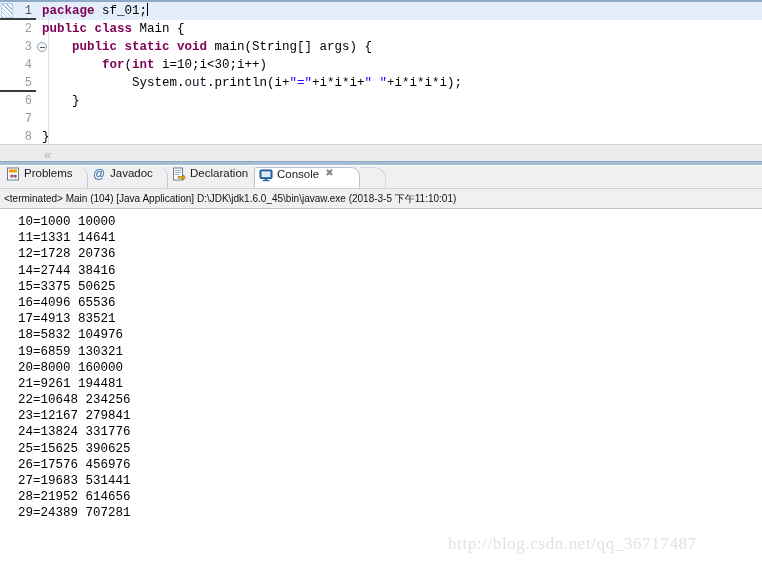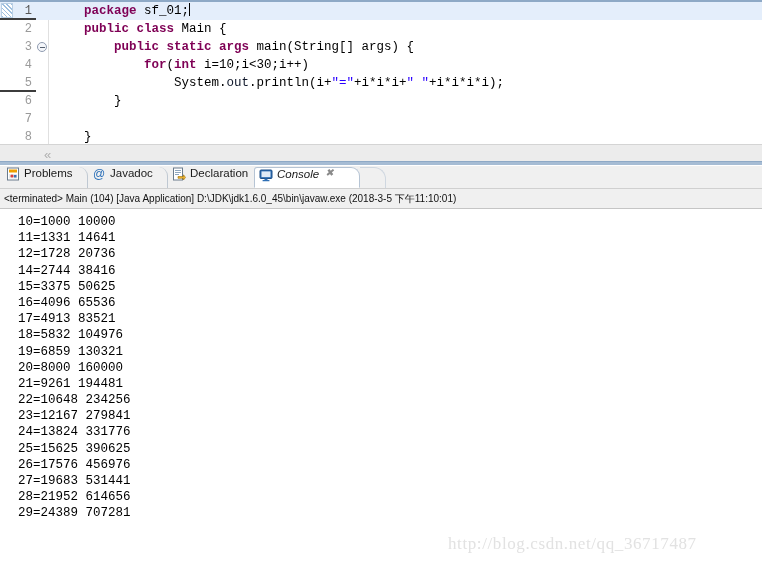--- a/index.html
+++ b/index.html
@@ -105,21 +105,20 @@
     left: 48px; top: 2px;
     width: 1px;
     height: 143px;
     background: #e0e0e0;
   }
   .code-text {
     position: absolute;
     left: 42px; top: 0;
     height: 18px;
     color: #000000;
-    margin-left: 42px;
   }
   .kw { color: #7f0055; font-weight: bold; }
   .str { color: #2a00ff; }
   .fld { color: #0f172a; }
   .cursor {
     display: inline-block;
     width: 1px;
     height: 13px;
     background: #000000;
     vertical-align: -2px;
@@ -269,21 +268,21 @@
 <body>
 
 <div id="editor-panel">
   <div id="editor-top-border"></div>
 
   <div id="editor-code-area">
     <div class="gutter-sep"></div>
     <div id="code-lines">
         <div class="code-line current"><span class="gutter-marker"><span class="hatch"></span></span><span class="gutter num-current">1</span><span class="code-text"><span class="kw">package </span><span>sf_01;</span><span class="cursor"></span></span></div>
         <div class="code-line"><span class="gutter">2</span><span class="code-text"><span class="kw">public class </span><span>Main {</span></span></div>
-        <div class="code-line"><span class="gutter">3</span><span class="fold-icon"></span><span class="code-text"><span>    </span><span class="kw">public static args </span><span>main(String[] args) {</span></span></div>
+        <div class="code-line"><span class="gutter">3</span><span class="fold-icon"></span><span class="code-text"><span>    </span><span class="kw">public static void </span><span>main(String[] args) {</span></span></div>
         <div class="code-line"><span class="gutter">4</span><span class="code-text"><span>        </span><span class="kw">for</span><span>(</span><span class="kw">int</span><span> i=10;i&lt;30;i++)</span></span></div>
         <div class="code-line"><span class="gutter num-rule">5</span><span class="code-text"><span>            System.</span><span class="fld">out</span><span>.println(i+</span><span class="str">"="</span><span>+i*i*i+</span><span class="str">" "</span><span>+i*i*i*i);</span></span></div>
         <div class="code-line"><span class="gutter">6</span><span class="code-text"><span>    }</span></span></div>
         <div class="code-line"><span class="gutter">7</span><span class="code-text"><span></span></span></div>
         <div class="code-line"><span class="gutter">8</span><span class="code-text"><span>}</span></span></div>
       </div>
   </div>
 
   <div id="editor-hscroll">
     <span id="editor-hscroll-chevron">«</span>
@@ -314,21 +313,21 @@
         <div class="tab" style="left: 168px; width: 96px;">
           <span class="tab-icon"><svg width="14" height="14" viewBox="0 0 14 14">
               <rect x="1.5" y="1" width="9" height="12" fill="#ffffff" stroke="#6a7b8c"></rect>
               <line x1="3" y1="3.5" x2="9" y2="3.5" stroke="#8fa6bd"></line>
               <line x1="3" y1="5.5" x2="9" y2="5.5" stroke="#8fa6bd"></line>
               <line x1="3" y1="7.5" x2="7" y2="7.5" stroke="#8fa6bd"></line>
               <path d="M6 9.5 L11.5 9.5 L11.5 7.8 L13.5 10.4 L11.5 13 L11.5 11.3 L6 11.3 Z" fill="#f2b632" stroke="#9a6d00" stroke-width="0.6"></path>
             </svg></span>
           <span class="tab-label">Declaration</span>
         </div>
-        <div class="tab active" style="left: 254px; width: 106px; font-style: italic;">
+        <div class="tab active" style="left: 254px; width: 106px;">
           <span class="tab-icon"><svg width="14" height="14" viewBox="0 0 14 14">
               <rect x="1" y="2" width="12" height="8.5" rx="1" fill="#2f6fb5" stroke="#1d4f87"></rect>
               <rect x="2.5" y="3.4" width="9" height="5.7" fill="#dfeaf6"></rect>
               <rect x="5.5" y="10.5" width="3" height="1.6" fill="#2f6fb5"></rect>
               <rect x="3.5" y="12" width="7" height="1.2" rx="0.5" fill="#2f6fb5"></rect>
             </svg></span>
           <span class="tab-label">Console</span>
           <span class="tab-close">✖</span>
         </div>
       </div>

